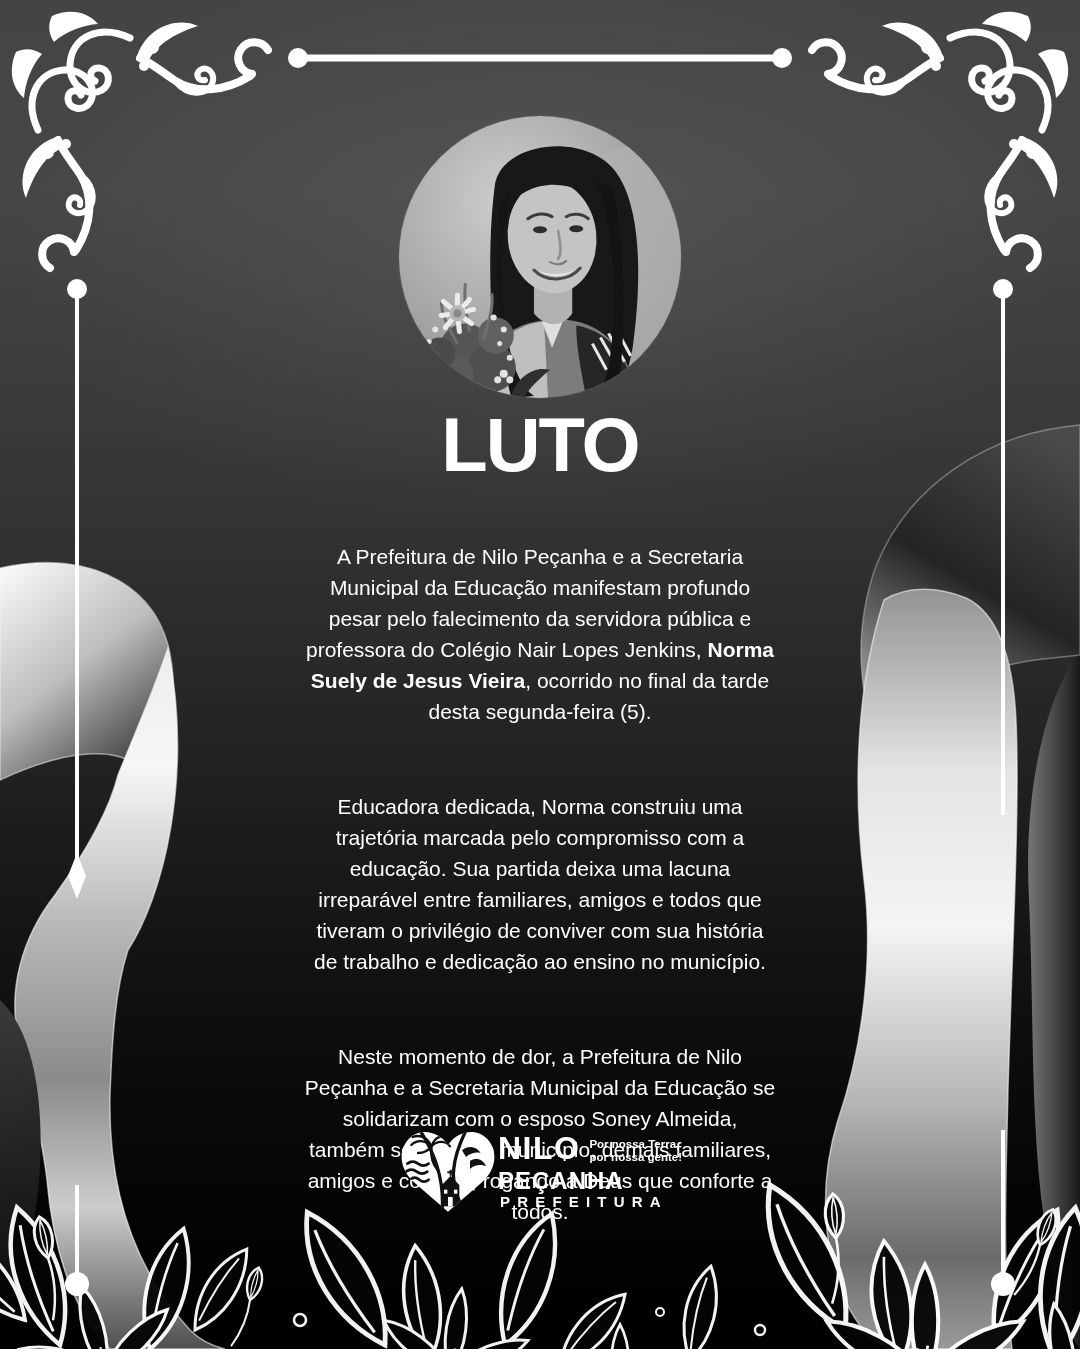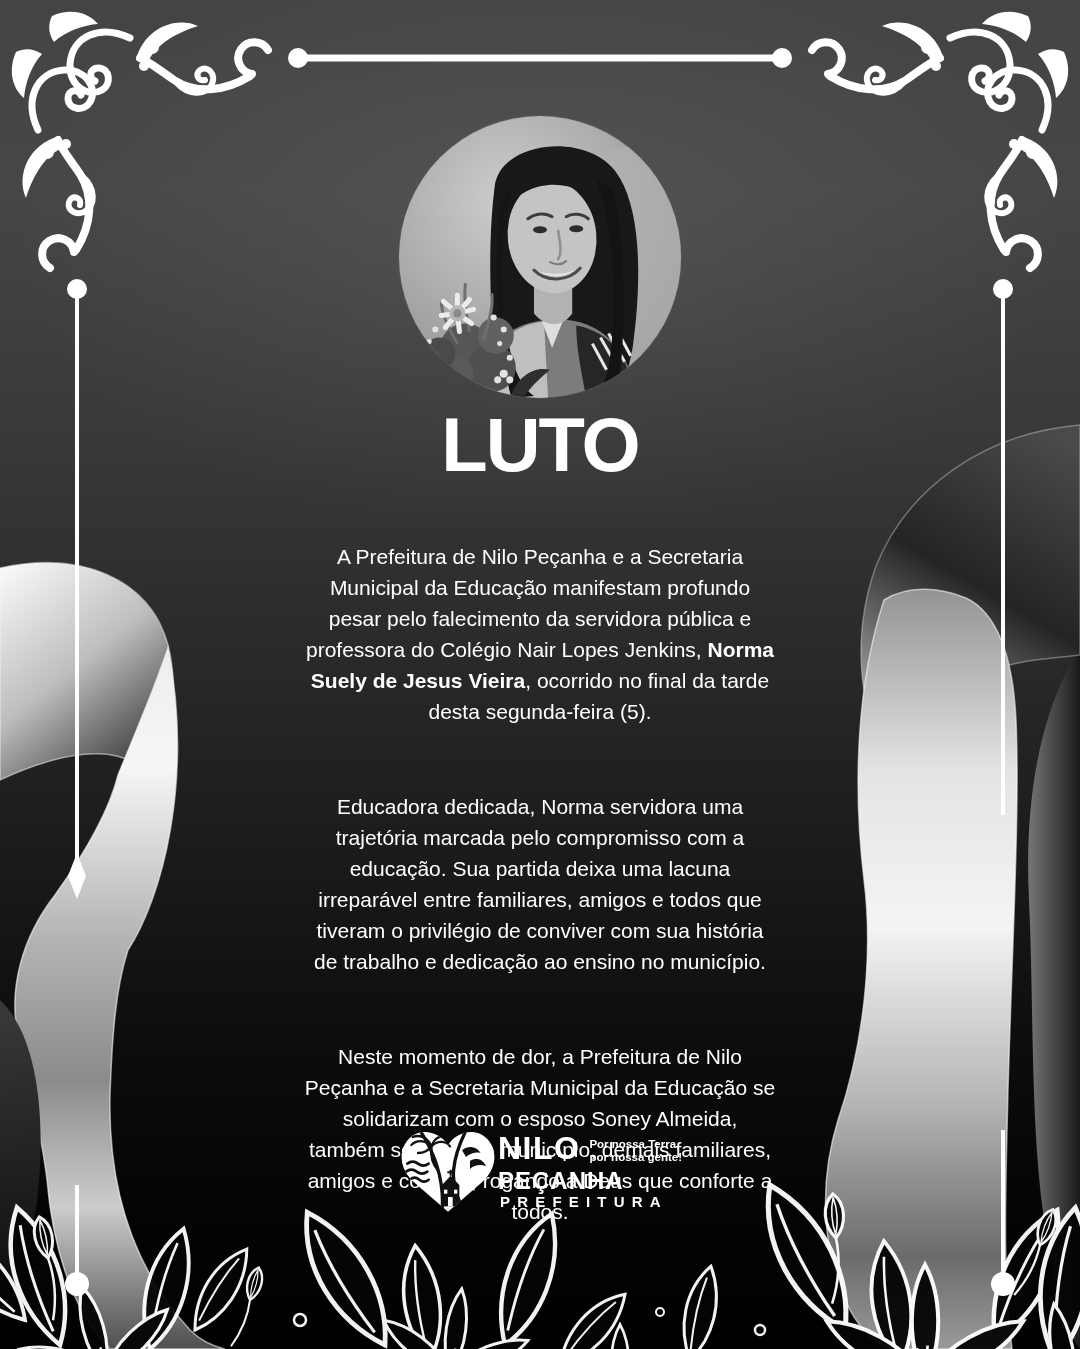--- a/index.html
+++ b/index.html
@@ -296,21 +296,21 @@
 
   <div class="title">LUTO</div>
 
   <div class="body-text">
     <p><span>A Prefeitura de Nilo Peçanha e a Secretaria
 Municipal da Educação manifestam profundo
 pesar pelo falecimento da servidora pública e
 professora do Colégio Nair Lopes Jenkins, </span><b>Norma
 Suely de Jesus Vieira</b><span>, ocorrido no final da tarde
 desta segunda-feira (5).</span></p>
-    <p>Educadora dedicada, Norma servidora uma
+    <p>Educadora dedicada, Norma construiu uma
 trajetória marcada pelo compromisso com a
 educação. Sua partida deixa uma lacuna
 irreparável entre familiares, amigos e todos que
 tiveram o privilégio de conviver com sua história
 de trabalho e dedicação ao ensino no município.</p>
     <p>Neste momento de dor, a Prefeitura de Nilo
 Peçanha e a Secretaria Municipal da Educação se
 solidarizam com o esposo Soney Almeida,
 também servidor do município, demais familiares,
 amigos e colegas, rogando a Deus que conforte a

